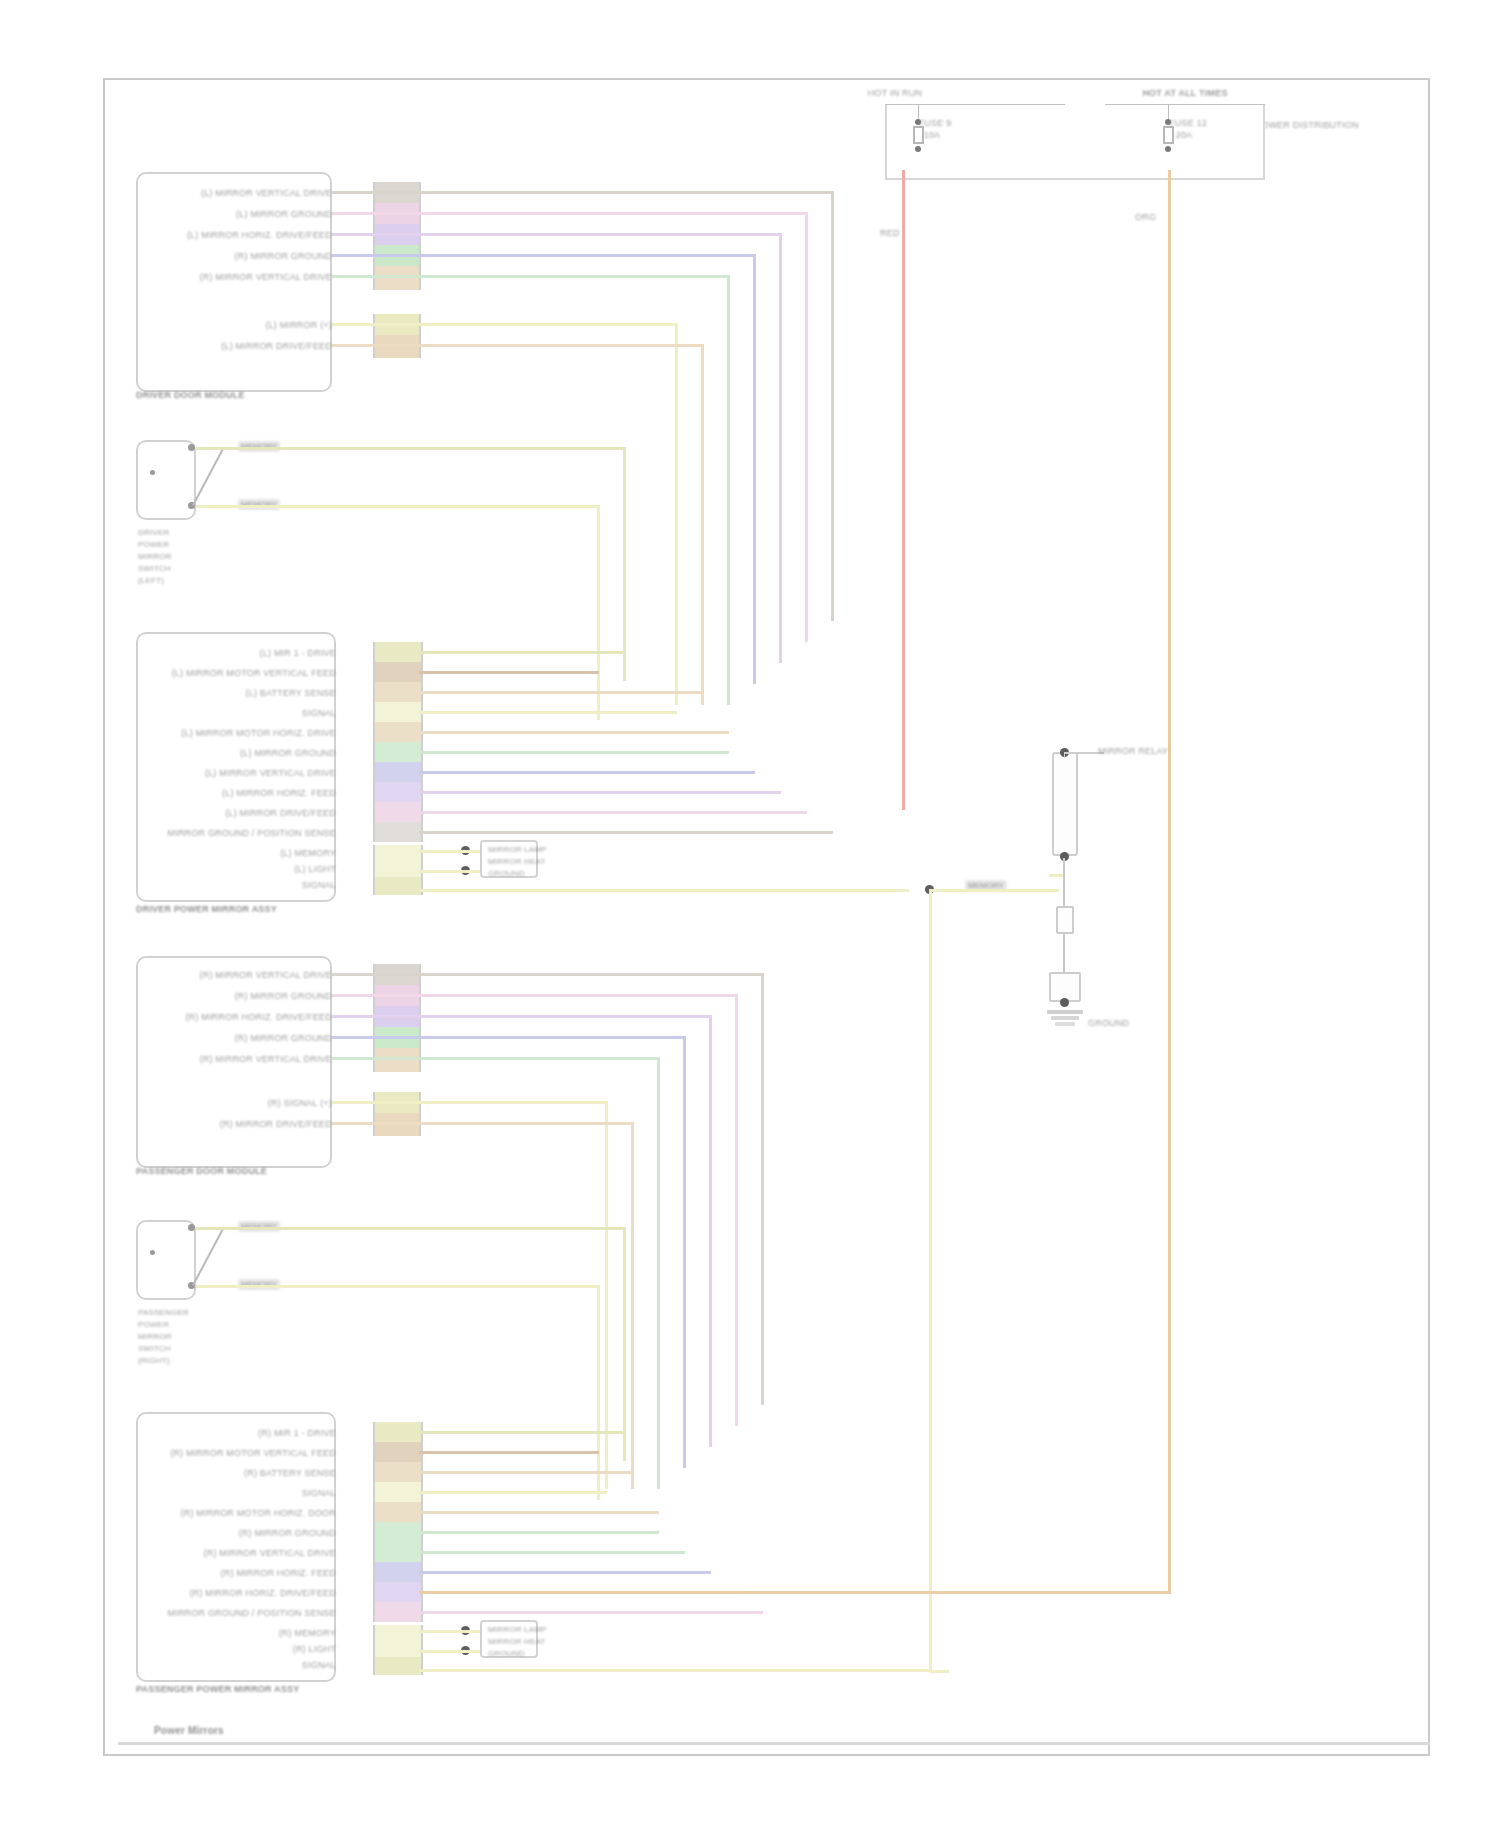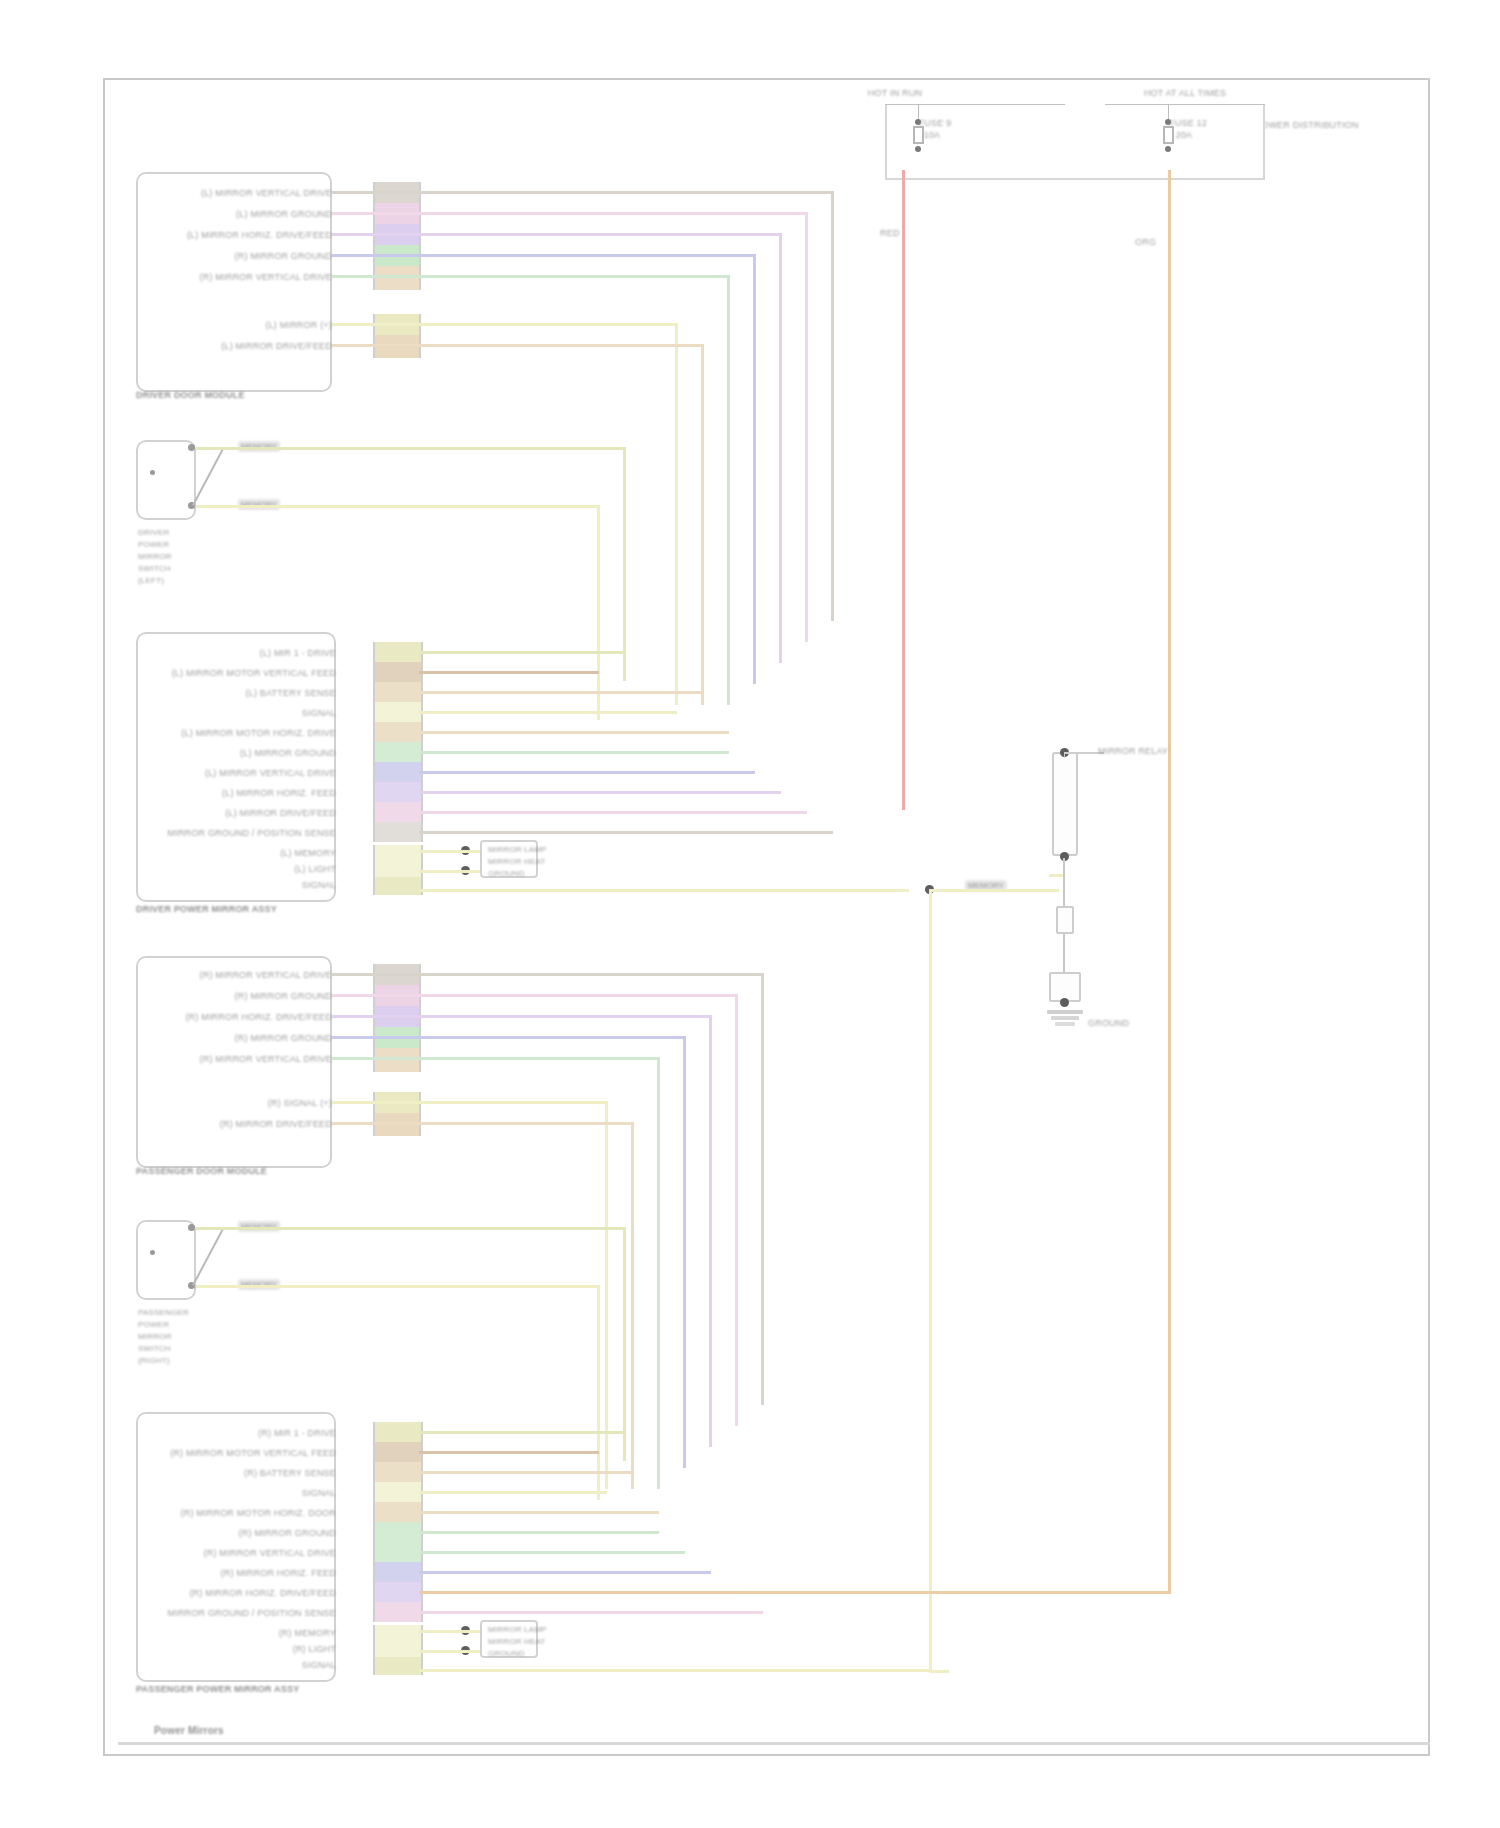--- a/index.html
+++ b/index.html
@@ -60,21 +60,21 @@
   .lead{position:absolute;background:#c5c5c5;}
 </style>
 </head>
 <body>
 
 <div id="page">
 
   <div class="page-frame"></div>
 
   <div class="lbl c" style="left:855px;top:88px;">HOT IN RUN</div>
-  <div class="lbl c" style="left:1145px;top:88px;">HOT AT ALL TIMES</div>
+  <div class="lbl c" style="left:1145px;top:88px;font-weight:bold;">HOT AT ALL TIMES</div>
   <div class="lbl" style="left:1215px;top:120px;">POWER DISTRIBUTION</div>
 
   <div class="fusebox" style="left:845px;top:104px;width:380px;height:76px;border-top:none;border-left:2px solid #d7d7d7;border-right:2px solid #d7d7d7;border-bottom:2px solid #d7d7d7;"></div>
   <div class="pin" style="left:845px;top:104px;width:180px;"></div>
   <div class="pin" style="left:1065px;top:104px;width:160px;"></div>
 
   <div class="pin" style="left:878px;top:104px;width:1px;height:16px;background:#bdbdbd;"></div>
   <div class="lbl c" style="left:895px;top:118px;">FUSE 9</div>
   <div class="lbl c" style="left:892px;top:130px;">10A</div>
   <div class="fuserect" style="left:873px;top:126px;width:11px;height:18px;border:2px solid #b7b7b7;"></div>
@@ -82,21 +82,21 @@
   <div class="tick sm" style="left:875px;top:146px;background:#7a7a7a;"></div>
   <div class="lbl" style="left:888px;top:146px;">&nbsp;</div>
   <div class="lbl" style="left:840px;top:228px;">RED</div>
 
   <div class="pin" style="left:1128px;top:104px;width:1px;height:16px;background:#bdbdbd;"></div>
   <div class="lbl c" style="left:1148px;top:118px;">FUSE 12</div>
   <div class="lbl c" style="left:1144px;top:130px;">20A</div>
   <div class="fuserect" style="left:1123px;top:126px;width:11px;height:18px;border:2px solid #b7b7b7;"></div>
   <div class="tick sm" style="left:1125px;top:119px;background:#7a7a7a;"></div>
   <div class="tick sm" style="left:1125px;top:146px;background:#7a7a7a;"></div>
-  <div class="lbl" style="left:1095px;top:237px;text-align:center;">ORG</div>
+  <div class="lbl" style="left:1095px;top:212px;text-align:center;">ORG</div>
 
   <div class="w wv" style="left:862px;top:170px;height:640px;background:#f0a8a8;"></div>
   <div class="w wv" style="left:1128px;top:170px;height:1422px;background:#eccaa0;"></div>
 
   <div class="box" style="left:96px;top:172px;width:196px;height:220px;"></div>
   <div class="lbl b" style="left:96px;top:390px;">DRIVER DOOR MODULE</div>
 
   <div class="lbl r" style="left:292px;top:188px;">(L) MIRROR VERTICAL DRIVE</div>
   <div class="lbl r" style="left:292px;top:209px;">(L) MIRROR GROUND</div>
   <div class="lbl r" style="left:292px;top:230px;">(L) MIRROR HORIZ. DRIVE/FEED</div>

